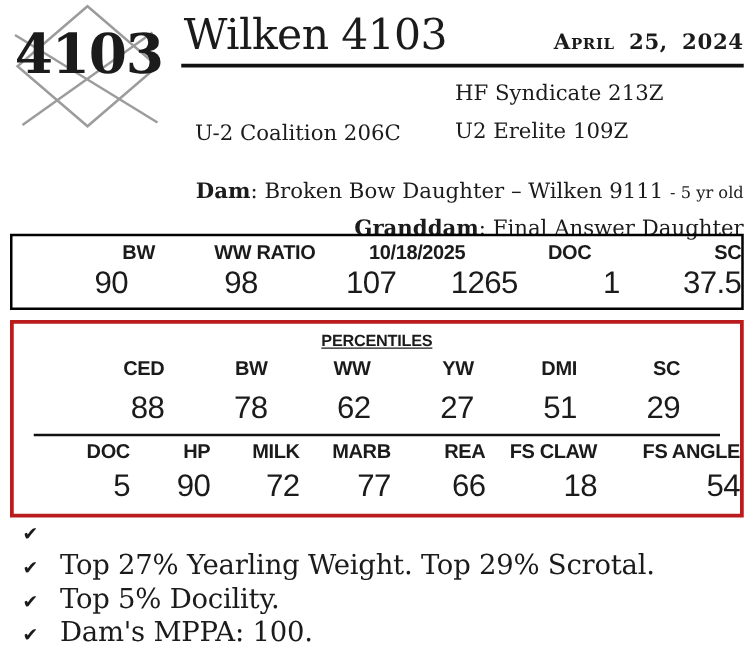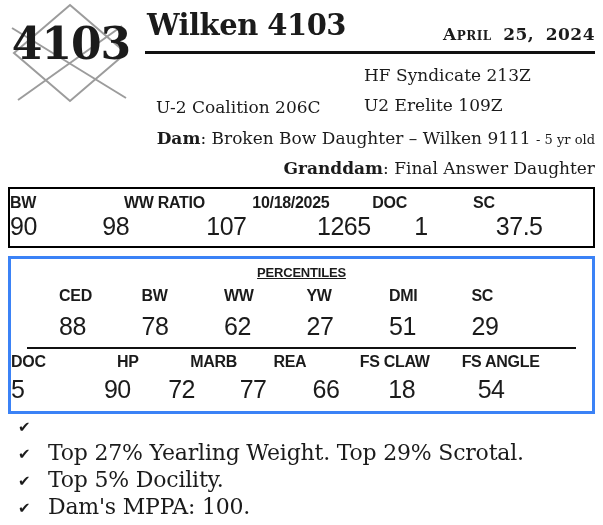--- a/index.html
+++ b/index.html
@@ -17,21 +17,21 @@
   }
   .lot-badge svg{position:absolute;left:0;top:0;}
   .lot-number{
     position:absolute;left:0;top:20px;width:100%;
     text-align:center;
     font-size:44px;font-weight:700;line-height:1;
     letter-spacing:-1px;
   }
   .title{
     position:absolute;left:147px;top:8px;
-    font-size:29px;font-weight:700;line-height:1.2;
+    font-size:34px;font-weight:400;line-height:1.2;
     letter-spacing:-0.5px;
   }
   .sale-date{
     position:absolute;right:8px;top:24px;
     font-size:17px;font-weight:700;
     font-variant:small-caps;
     word-spacing:5px;
     letter-spacing:0.5px;
   }
   .title-rule{
@@ -42,39 +42,39 @@
   .sire{
     position:absolute;left:156px;top:77px;
     font-size:17px;
     margin-top:20px;
   }
   .sire-parents{
     position:absolute;left:364px;top:60px;
     font-size:17px;line-height:30px;
   }
   .dam-block{
-    position:absolute;right:8px;top:124px;width:560px;
+    position:absolute;right:8px;top:139px;width:560px;
     text-align:right;
     font-size:17px;line-height:28px;
   }
   .dam-block b{font-weight:700;}
   .dam-note{font-size:13px;}
   
   .perf-table{
     position:absolute;left:8px;top:187px;width:583px;
     border:2px solid #000;
     padding:5px 0 6px 0;
   }
   .pct-table{
     position:absolute;left:8px;top:256px;width:581px;
-    border:3px solid #3b82f6;
+    border:3px solid #b91c1c;
     padding:4px 0 8px 0;
   }
   .trow{display:flex;}
-  .tcell{text-align:left;}
+  .tcell{text-align:right;}
   .hdr{
     font-family:"Liberation Sans", sans-serif;
     font-weight:700;font-size:16px;letter-spacing:-0.3px;
     line-height:18px;
   }
   .val{
     font-family:"Liberation Sans", sans-serif;
     font-size:25px;letter-spacing:-0.5px;line-height:28px;
   }
   
@@ -180,20 +180,21 @@
     <div class="tcell val">27</div>
     <div class="tcell val">51</div>
     <div class="tcell val">29</div>
   </div>
 
   <div class="pct-sep"></div>
 
   <div class="trow pct-row2">
     <div class="tcell hdr c0">DOC</div>
     <div class="tcell hdr c1">HP</div>
+    <div class="tcell hdr c2">MILK</div>
     <div class="tcell hdr c3">MARB</div>
     <div class="tcell hdr c4">REA</div>
     <div class="tcell hdr c5">FS CLAW</div>
     <div class="tcell hdr c6">FS ANGLE</div>
   </div>
   <div class="trow pct-row2">
     <div class="tcell val c0">5</div>
     <div class="tcell val c1">90</div>
     <div class="tcell val c2">72</div>
     <div class="tcell val c3">77</div>

